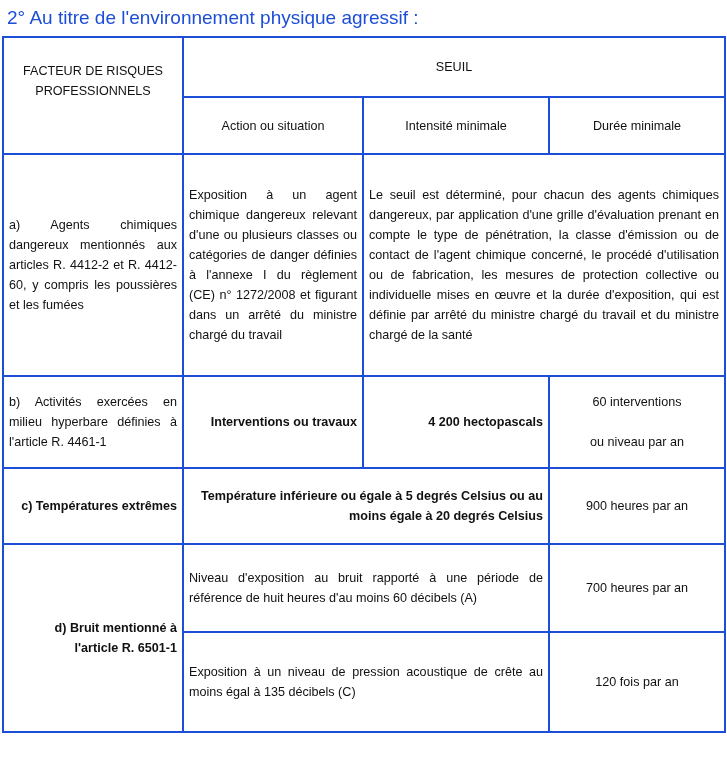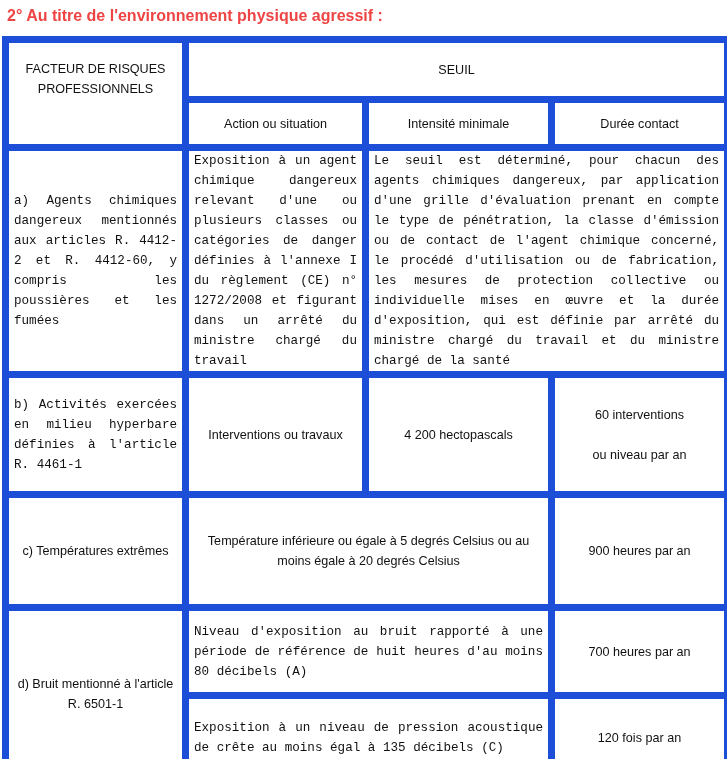--- a/index.html
+++ b/index.html
@@ -2,90 +2,90 @@
 <html><head>
   <meta charset="utf-8">
   <style>
     html, body { margin: 0; padding: 0; background: #ffffff; }
     body {
       width: 727px; height: 759px; position: relative; overflow: hidden;
       font-family: "Liberation Sans", sans-serif; color: #111111;
     }
     .title {
       position: absolute; left: 7px; top: 7px;
-      font-size: 16px; font-weight: bold; color: #ef4444;
+      font-size: 19px; font-weight: normal; color: #1d4ed8;
       white-space: nowrap;
     }
     table.grid {
       position: absolute; left: 2px; top: 36px;
       border-collapse: collapse;
       table-layout: fixed;
       width: 722px;
       font-size: 12.6px; line-height: 20px;
     }
     table.grid td {
-      border: 7px solid #1d4ed8;
+      border: 2px solid #1d4ed8;
       vertical-align: middle;
       padding: 0 5px;
       box-sizing: border-box;
     }
     td.center { text-align: center; }
-    td.justify { text-align: justify; text-align-last: left; font-family: Liberation Mono, monospace; }
-    td.left { text-align: center; }
+    td.justify { text-align: justify; text-align-last: left; }
+    td.left { text-align: right; font-weight: bold; }
     .gap { display: block; height: 20px; }
   </style>
 </head>
 <body>
 
 <div class="title">2° Au titre de l'environnement physique agressif :</div>
 
 <table class="grid">
   <colgroup>
     <col style="width:180px">
     <col style="width:180px">
     <col style="width:186px">
     <col style="width:176px">
   </colgroup>
   <tbody>
       <tr style="height:60px">
     <td rowspan="2" class="center" style="vertical-align:middle;padding-bottom:30px;">FACTEUR DE RISQUES PROFESSIONNELS</td>
     <td colspan="3" class="center">SEUIL</td>
   </tr>
-  <tr style="height:48px">
+  <tr style="height:57px">
     <td class="center">Action ou situation</td>
     <td class="center">Intensité minimale</td>
-    <td class="center">Durée contact</td>
+    <td class="center">Durée minimale</td>
   </tr>
 
   <tr style="height:222px">
     <td class="justify">a) Agents chimiques dangereux mentionnés aux articles R. 4412-2 et R. 4412-60, y compris les poussières et les fumées</td>
     <td class="justify">Exposition à un agent chimique dangereux relevant d'une ou plusieurs classes ou catégories de danger définies à l'annexe I du règlement (CE) n° 1272/2008 et figurant dans un arrêté du ministre chargé du travail</td>
     <td colspan="2" class="justify">Le seuil est déterminé, pour chacun des agents chimiques dangereux, par application d'une grille d'évaluation prenant en compte le type de pénétration, la classe d'émission ou de contact de l'agent chimique concerné, le procédé d'utilisation ou de fabrication, les mesures de protection collective ou individuelle mises en œuvre et la durée d'exposition, qui est définie par arrêté du ministre chargé du travail et du ministre chargé de la santé</td>
   </tr>
 
-  <tr style="height:120px">
+  <tr style="height:92px">
     <td class="justify">b) Activités exercées en milieu hyperbare définies à l'article R. 4461-1</td>
     <td class="left">Interventions ou travaux</td>
     <td class="left">4 200 hectopascals</td>
     <td class="center">
       <span>60 interventions</span>
       <span class="gap"></span>
       <span>ou niveau par an</span>
     </td>
   </tr>
 
-  <tr style="height:113px">
+  <tr style="height:76px">
     <td class="left">c) Températures extrêmes</td>
     <td colspan="2" class="left">Température inférieure ou égale à 5 degrés Celsius ou au moins égale à 20 degrés Celsius</td>
     <td class="center">900 heures par an</td>
   </tr>
 
   <tr style="height:88px">
     <td rowspan="2" class="left">d) Bruit mentionné à l'article R. 6501-1</td>
-    <td colspan="2" class="justify">Niveau d'exposition au bruit rapporté à une période de référence de huit heures d'au moins 80 décibels (A)</td>
+    <td colspan="2" class="justify">Niveau d'exposition au bruit rapporté à une période de référence de huit heures d'au moins 60 décibels (A)</td>
     <td class="center">700 heures par an</td>
   </tr>
-  <tr style="height:84px">
+  <tr style="height:100px">
     <td colspan="2" class="justify">Exposition à un niveau de pression acoustique de crête au moins égal à 135 décibels (C)</td>
     <td class="center">120 fois par an</td>
   </tr>
 </tbody>
   </table>
 
 </body></html>

